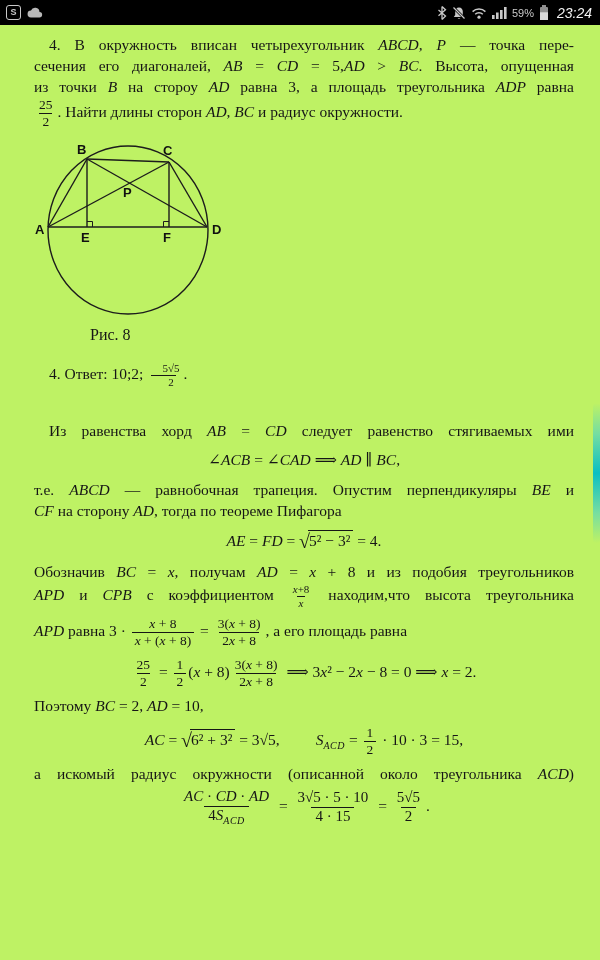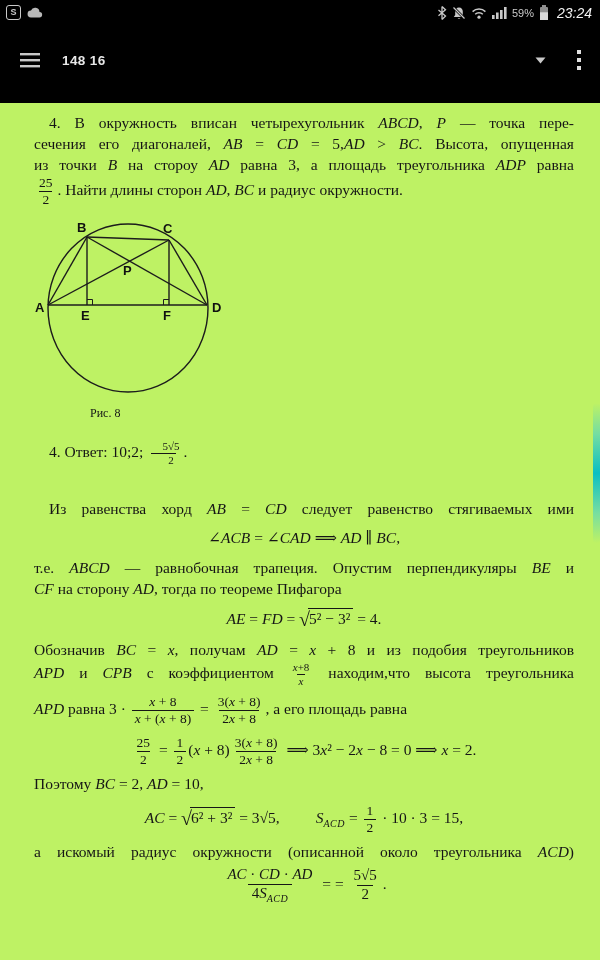--- a/index.html
+++ b/index.html
@@ -45,21 +45,21 @@
   .rsign{font-size:20px;line-height:1;vertical-align:-2px;}
   .rad{border-top:1.4px solid #161616;padding:1px 3px 0 1px;margin-left:-2px;}
 
   .eq{text-align:center;line-height:24px;white-space:nowrap;}
   .eq-gap{display:inline-block;width:36px;}
 
   .fig-wrap{margin:8px 0 0 0;}
   .fig .st{stroke:#1c1c1c;stroke-width:1.4;fill:none;}
   .fig .ra{stroke:#1c1c1c;stroke-width:1;fill:none;}
   .fig text{font-family:"Liberation Sans","DejaVu Sans",sans-serif;font-size:13px;font-weight:bold;fill:#111;}
-  .fig-caption{margin:2px 0 0 56px;font-size:12px;line-height:18px;}
+  .fig-caption{margin:2px 0 0 56px;font-size:16px;line-height:18px;}
 
   .tall{line-height:30px;}
   .tall26{line-height:26px;}
   .tall40{line-height:42px;}
 
   .scroll-thumb{position:absolute;right:0;top:403px;width:7px;height:140px;border-radius:4px;
     background:linear-gradient(180deg,rgba(38,198,205,0) 0%,rgba(56,205,212,.55) 22%,rgba(0,188,200,.95) 50%,rgba(56,205,212,.55) 78%,rgba(38,198,205,0) 100%);}
 </style>
 </head>
 <body>
@@ -99,43 +99,20 @@
       <span class="sb-pct">59%</span>
       <svg class="sb-ic" width="10" height="15" viewBox="0 0 10 15">
         <rect x="3" y="0" width="4" height="2" fill="#8f8f8f"></rect>
         <rect x="1" y="2" width="8" height="13" rx="1" fill="#8f8f8f"></rect>
         <rect x="1" y="7.3" width="8" height="7.7" fill="#d9d9d9"></rect>
       </svg>
       <span class="sb-time">23:24</span>
     </div>
   </div>
 
-  <div class="toolbar">
-    <button class="tb-btn">
-      <svg width="20" height="15" viewBox="0 0 20 15">
-        <rect x="0" y="0" width="20" height="2.4" fill="#c9c9c9"></rect>
-        <rect x="0" y="6" width="20" height="2.4" fill="#c9c9c9"></rect>
-        <rect x="0" y="12" width="20" height="2.4" fill="#c9c9c9"></rect>
-      </svg>
-    </button>
-    <span class="tb-title">148 16</span>
-    <span class="tb-spacer"></span>
-    <button class="tb-btn tb-caret">
-      <svg width="11" height="7" viewBox="0 0 11 7">
-        <path d="M0.5 0.5 h10 L5.5 6.5 z" fill="#c9c9c9"></path>
-      </svg>
-    </button>
-    <button class="tb-btn">
-      <svg width="6" height="22" viewBox="0 0 6 22">
-        <rect x="1" y="1" width="4" height="4" fill="#e0e0e0"></rect>
-        <rect x="1" y="9" width="4" height="4" fill="#e0e0e0"></rect>
-        <rect x="1" y="17" width="4" height="4" fill="#e0e0e0"></rect>
-      </svg>
-    </button>
-  </div>
 
   <div class="docpage">
 
     <div>
       <div class="line jline indent"><span>4. В окружность вписан четырехугольник </span><span class="mi">ABCD</span><span>, </span><span class="mi">P</span><span> — точка пере-</span></div>
       <div class="line jline"><span>сечения его диагоналей, </span><span class="mi">AB</span><span> = </span><span class="mi">CD</span><span> = 5,</span><span class="mi">AD</span><span> &gt; </span><span class="mi">BC</span><span>. Высота, опущенная</span></div>
       <div class="line jline"><span>из точки </span><span class="mi">B</span><span> на стороу </span><span class="mi">AD</span><span> равна 3, а площадь треугольника </span><span class="mi">ADP</span><span> равна</span></div>
       <div class="line tall">
         <span class="frac">
             <span class="fr-n">25</span>
@@ -232,21 +209,24 @@
     </div>
 
     <div style="margin-top:4px;">
       <div class="line jline"><span>а искомый радиус окружности (описанной около треугольника </span><span class="mi">ACD</span><span>)</span></div>
     </div>
 
     <div class="eq" style="margin:4px 0 0 0;">
       <span class="frac lg">
           <span class="fr-n"><span class="mi">AC</span><span> · </span><span class="mi">CD</span><span> · </span><span class="mi">AD</span></span>
           <span class="fr-d"><span>4</span><span class="mi">S</span><span class="ms">ACD</span></span>
-        </span><span> = </span><span> = </span><span class="frac lg">
+        </span><span> = </span><span class="frac lg">
+          <span class="fr-n">3√5 · 5 · 10</span>
+          <span class="fr-d">4 · 15</span>
+        </span><span> = </span><span class="frac lg">
           <span class="fr-n">5√5</span>
           <span class="fr-d">2</span>
         </span><span>.</span>
     </div>
 
   </div>
 
   <div class="scroll-thumb"></div>
 </div>
 

